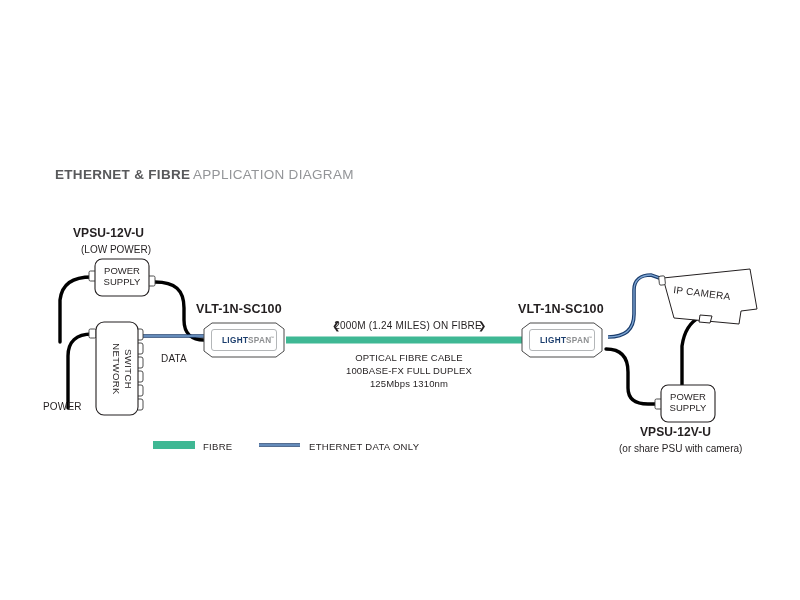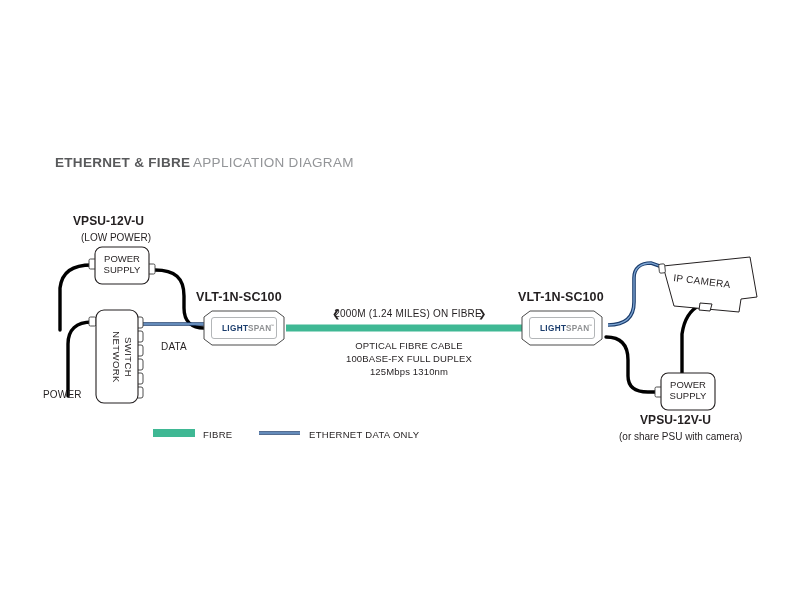--- a/index.html
+++ b/index.html
@@ -9,21 +9,21 @@
   }
   body {
     width: 800px;
     height: 600px;
     font-family: "Liberation Sans", sans-serif;
     overflow: hidden;
     position: relative;
   }
   #diagram-root {
     position: absolute;
-    left: 0; top: 0;
+    left: 0; top: 12px;
     width: 800px;
     height: 456px;
   }
   svg { display: block; }
   text { font-family: "Liberation Sans", sans-serif; }
   .ttl-bold   { font-size: 13.5px; font-weight: bold; fill: #58595b; letter-spacing: 0.3px; }
   .ttl-light  { font-size: 13.5px; font-weight: normal; fill: #939598; letter-spacing: 0.3px; }
   .lbl-bold   { font-size: 12px; font-weight: bold; fill: #231f20; letter-spacing: 0.1px; }
   .lbl-sub    { font-size: 10px; font-weight: normal; fill: #231f20; }
   .lbl-part   { font-size: 12.5px; font-weight: bold; fill: #231f20; letter-spacing: 0.1px; }

